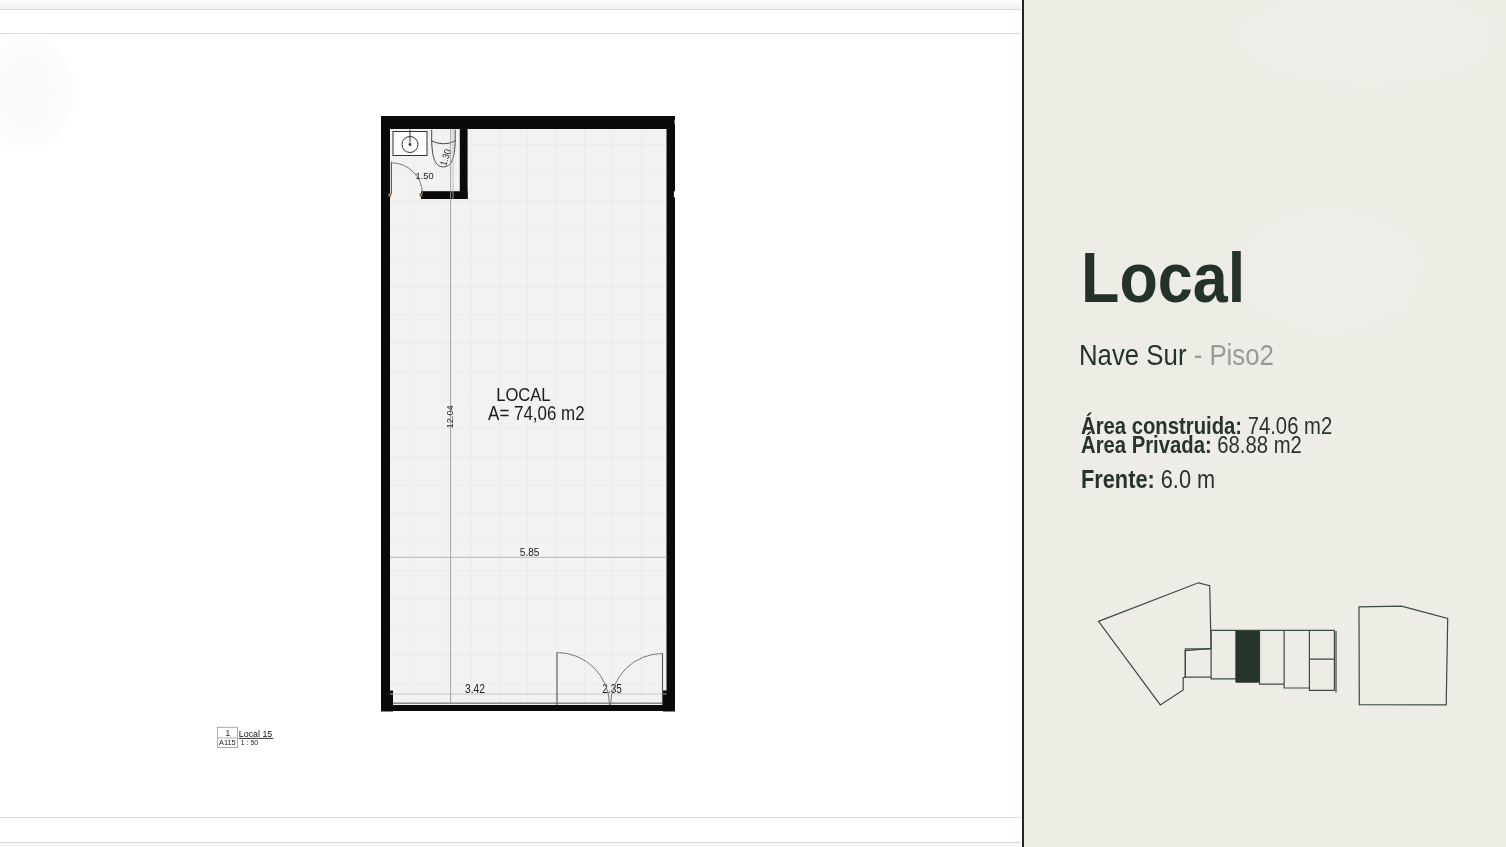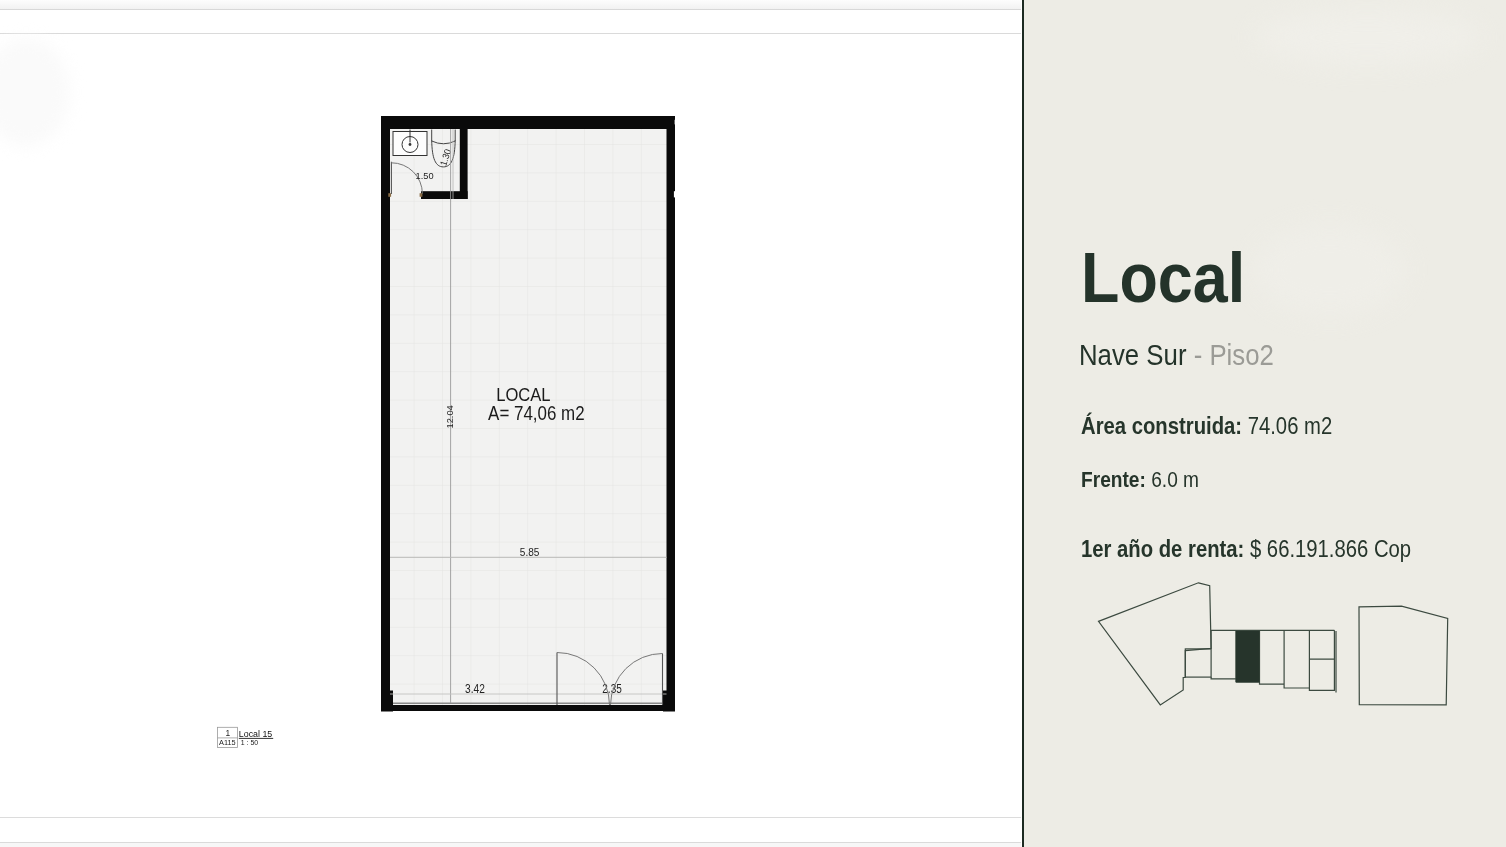--- a/index.html
+++ b/index.html
@@ -125,25 +125,25 @@
   <div class="abs" style="left:1255px;top:10px;width:225px;height:55px;background:#f2f1ec;border-radius:50%;filter:blur(12px);opacity:.6;"></div>
 
   <div class="abs" style="left:1255px;top:225px;width:150px;height:90px;background:#f1f0eb;border-radius:50%;filter:blur(12px);opacity:.55;"></div>
 
   <div class="abs" style="left:1081px;top:242.3px;font-size:71px;font-weight:bold;color:#24332a;line-height:71px;"><span class="cond" style="transform:scaleX(0.885);">Local</span></div>
 
   <div class="abs" style="left:1079px;top:340.4px;font-size:29.3px;color:#24332a;line-height:29.3px;"><span class="cond" style="transform:scaleX(0.88);">Nave Sur <span style="color:#9b9b96">- Piso2</span></span></div>
 
   <div class="abs" style="left:1081px;top:399px;font-size:23.3px;color:#26352b;line-height:23.3px;margin-top:16px;"><span class="cond" style="transform:scaleX(0.87);"><b>Área construida:</b> 74.06 m2</span></div>
 
+  <div class="abs" style="left:1081px;top:433.8px;font-size:23.3px;color:#26352b;line-height:23.3px;"><span class="cond" style="transform:scaleX(0.87);"><b>Área Privada:</b> 68.88 m2</span></div>
 
-  <div class="abs" style="left:1081px;top:468.4px;font-size:22px;color:#26352b;line-height:23.3px;"><span class="cond" style="transform:scaleX(0.87);"><b>Frente:</b> 6.0 m</span></div>
+  <div class="abs" style="left:1081px;top:468.4px;font-size:25px;color:#26352b;line-height:23.3px;"><span class="cond" style="transform:scaleX(0.87);"><b>Frente:</b> 6.0 m</span></div>
 
 
-  <div class="abs" style="left:1081px;top:537.7px;font-size:23.3px;color:#26352b;line-height:23.3px;"><span class="cond" style="transform:scaleX(0.87);"><b>1er año de renta:</b> $ 66.191.866 Cop</span></div>
 
   <svg class="abs" style="left:1090px;top:575px;" width="370" height="140" viewBox="1090 575 370 140">
     <g fill="none" stroke="#3c4a40" stroke-width="1.2">
 
       <path d="M1198.4 582.8 L1209.7 585.6 L1211.1 648.4 L1185.3 650.6 L1185.3 677.3 L1183.2 677.6 L1183.2 690 L1160.3 704.9 L1098.5 621.4 Z"></path>
 
       <rect x="1185.3" y="648.9" width="25.8" height="28.2"></rect>
 
       <path d="M1211.1 630.3 L1334.4 630.3 M1211.1 630.3 L1211.1 648.4 M1211.1 677.1 L1211.1 678.8 L1235.9 678.8 L1235.9 630.3 M1235.9 678.8 L1235.9 682.2 M1259.5 630.3 L1259.5 682.2 L1235.9 682.2 M1259.5 682.2 L1259.5 684.2 L1284.1 684.2 L1284.1 630.3 M1284.1 684.2 L1284.1 688 L1309.4 688 L1309.4 630.3 M1309.4 688 L1309.4 690.4 L1334.4 690.4 L1334.4 630.3 M1309.4 659.2 L1334.4 659.2 M1336 631 L1336 692.4"></path>
 

